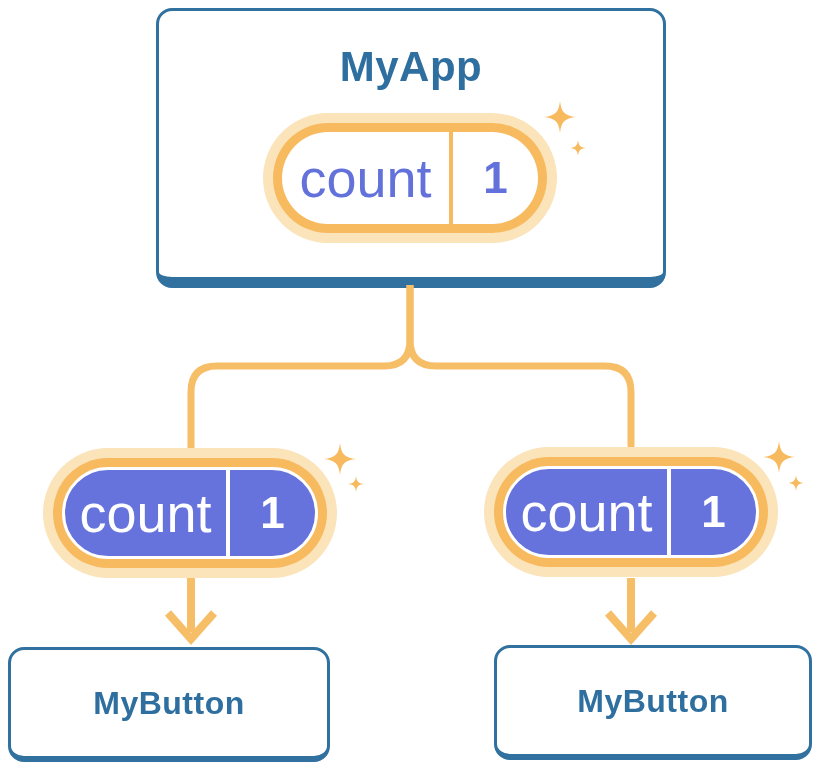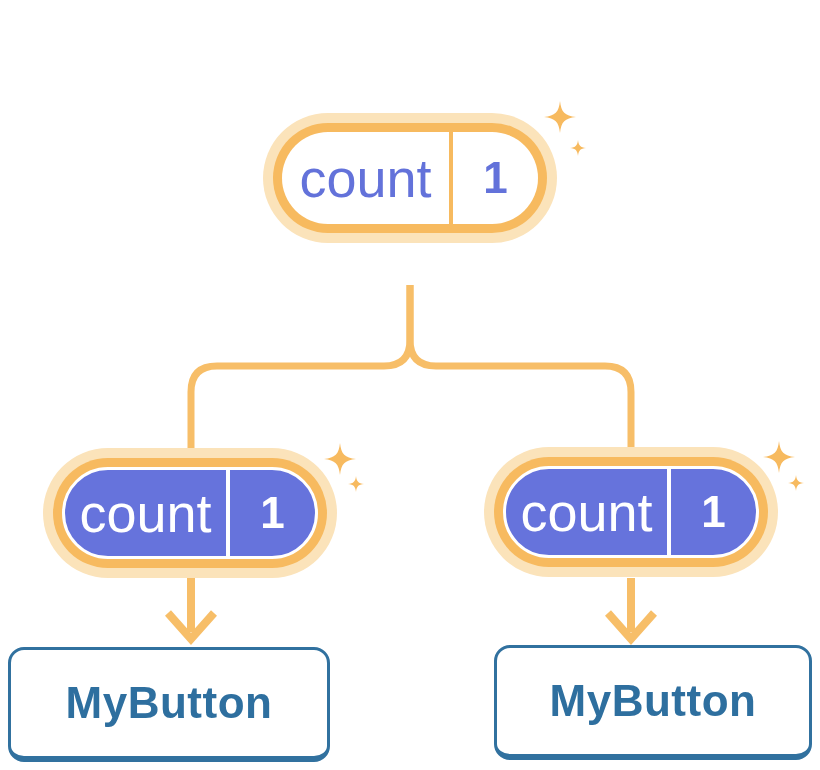--- a/index.html
+++ b/index.html
@@ -25,21 +25,21 @@
   }
   .card-root{left:156px;top:8px;width:510px;height:280px;border-bottom-width:11px;}
   .card-title{
     width:100%;text-align:center;color:var(--blue-text);
     font-size:42px;font-weight:600;letter-spacing:0.5px;
   }
   .card-root .card-title{margin-top:32px;}
   .card-leaf{display:flex;align-items:center;justify-content:center;border-bottom-width:6px;}
   .card-leaf-left{left:8px;top:647px;width:322px;height:115px;}
   .card-leaf-right{left:494px;top:645px;width:318px;height:115px;}
-  .card-leaf .card-title{margin-top:0;font-size:44px;}
+  .card-leaf .card-title{margin-top:0;font-size:32px;}
 
   .pill{
     position:absolute;width:294px;height:130px;border-radius:65px;
     background:var(--cream);padding:10px;box-sizing:border-box;z-index:3;
   }
   .pill-ring{
     width:100%;height:100%;border-radius:55px;background:var(--orange);
     padding:9px;box-sizing:border-box;
   }
   .pill-core{
@@ -67,20 +67,23 @@
 
   .line{fill:none;stroke:var(--line-orange);stroke-width:7;}
   .arrow{fill:none;stroke:var(--line-orange);stroke-width:8;}
   .sparkle{fill:var(--orange);stroke:none;}
 </style>
 </head>
 <body>
 
 <div class="stage">
 
+  <div class="card card-root">
+    <div class="card-title">MyApp</div>
+  </div>
 
   <div class="card card-leaf card-leaf-left">
     <div class="card-title">MyButton</div>
   </div>
   <div class="card card-leaf card-leaf-right">
     <div class="card-title">MyButton</div>
   </div>
 
   <svg class="layer" width="820" height="770" viewBox="0 0 820 770">
     <path class="line" d="M410 285 V340 Q410 366 384 366 H217 Q191 366 191 392 V452"></path>

